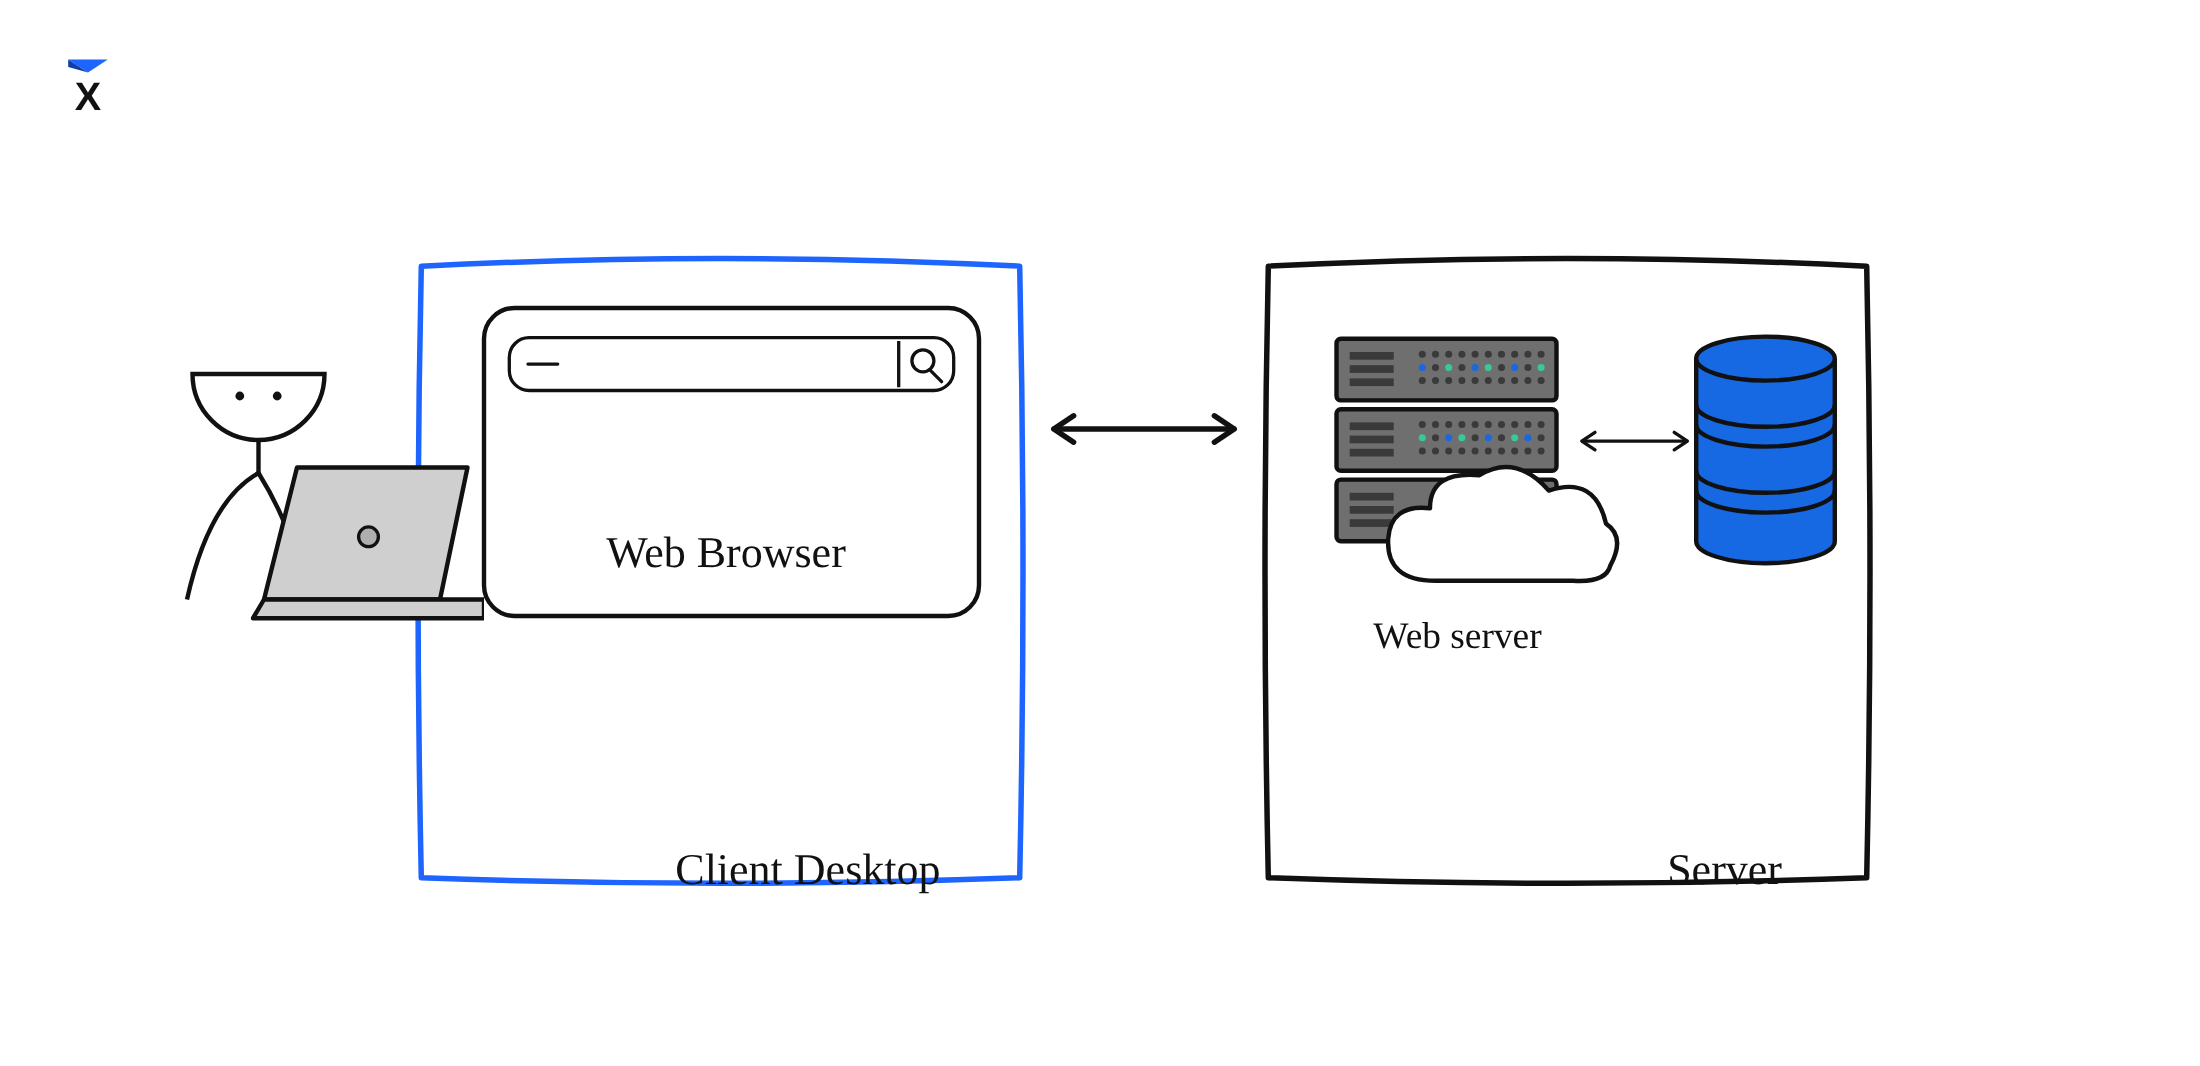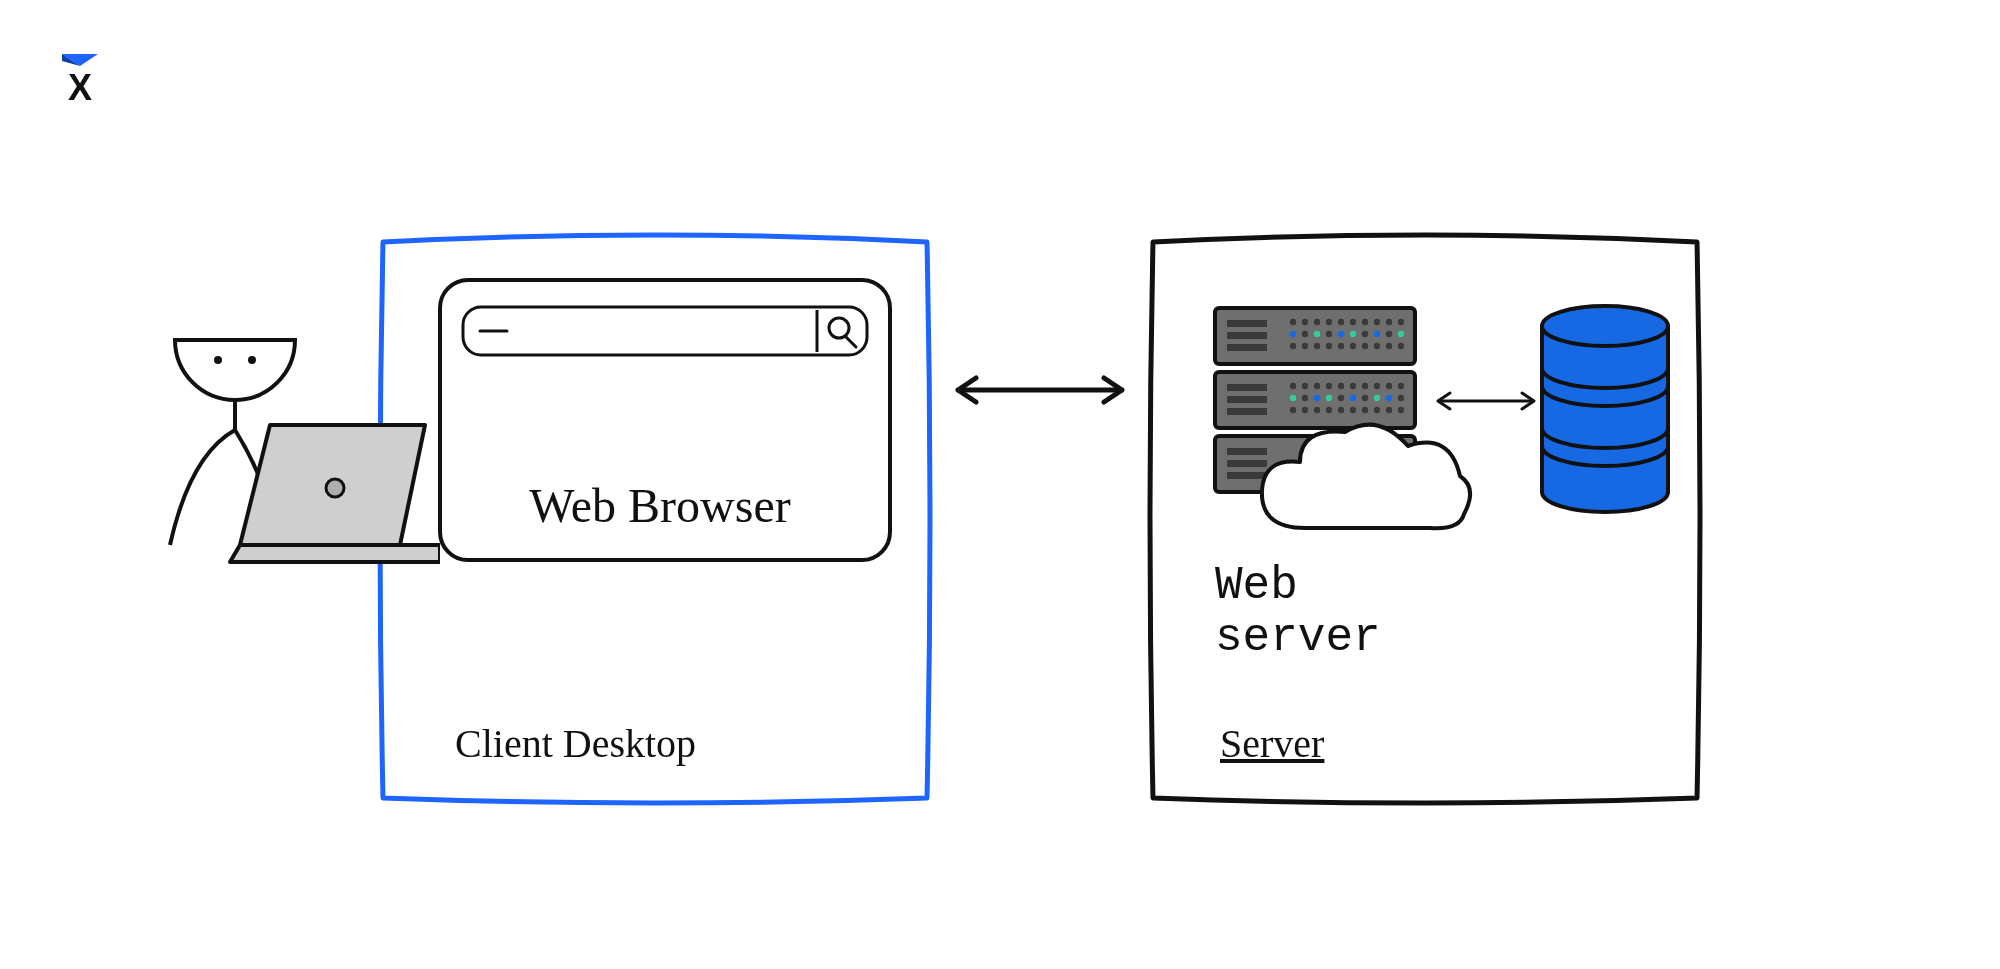--- a/index.html
+++ b/index.html
@@ -20,37 +20,37 @@
     position: absolute;
     left: 50px;
     top: 50px;
     width: 60px;
     height: 60px;
   }
   .box-label {
     position: absolute;
     font-size: 40px;
     color: #111;
-    text-align: left;
+    text-align: right;
     width: 400px;
+    margin-top: 47px;
   }
   .browser-label {
     position: absolute;
-    font-size: 48px;
+    font-size: 40px;
     color: #111;
     text-align: center;
     width: 300px;
   }
   .small-label {
     position: absolute;
-    font-size: 46px;
+    font-size: 34px;
     color: #111;
-    text-align: left;
+    text-align: center;
     width: 220px;
-    font-family: Liberation Mono, monospace;
   }
   svg { display:block; }
 </style>
 </head>
 <body>
 
 <div class="canvas">
 
   <div class="logo">
     <svg viewBox="0 0 60 60" width="60" height="60">
@@ -217,15 +217,15 @@
 
     <path d="M12 68  A63 20 0 0 0 138 68" fill="none" stroke="#111" stroke-width="4"></path>
     <path d="M12 86  A63 20 0 0 0 138 86" fill="none" stroke="#111" stroke-width="4"></path>
     <path d="M12 128 A63 20 0 0 0 138 128" fill="none" stroke="#111" stroke-width="4"></path>
     <path d="M12 146 A63 20 0 0 0 138 146" fill="none" stroke="#111" stroke-width="4"></path>
   </svg>
 
   <div class="small-label" style="left:1215px; top:560px;">Web server</div>
 
   <div class="box-label" style="left:455px; top:720px;">Client Desktop</div>
-  <div class="box-label" style="left:1220px; top:720px;text-decoration:underline;">Server</div>
+  <div class="box-label" style="left:1220px; top:720px;">Server</div>
 
 </div>
 
 </body></html>

